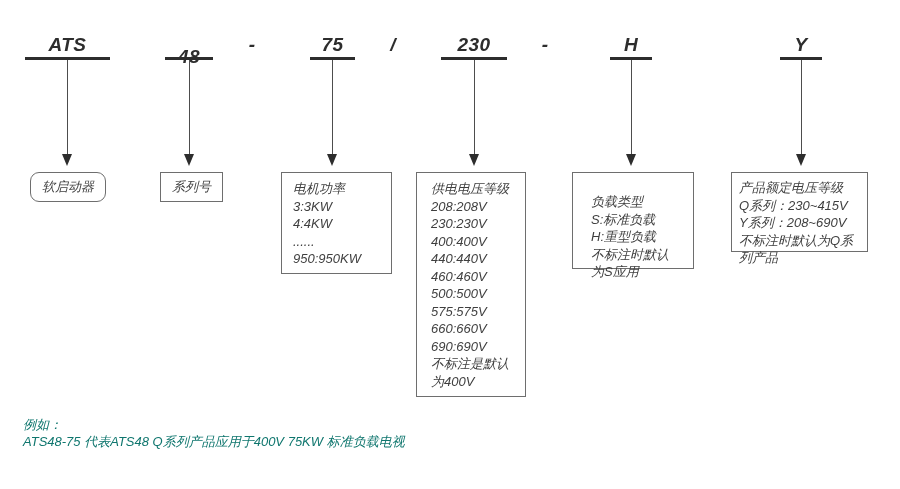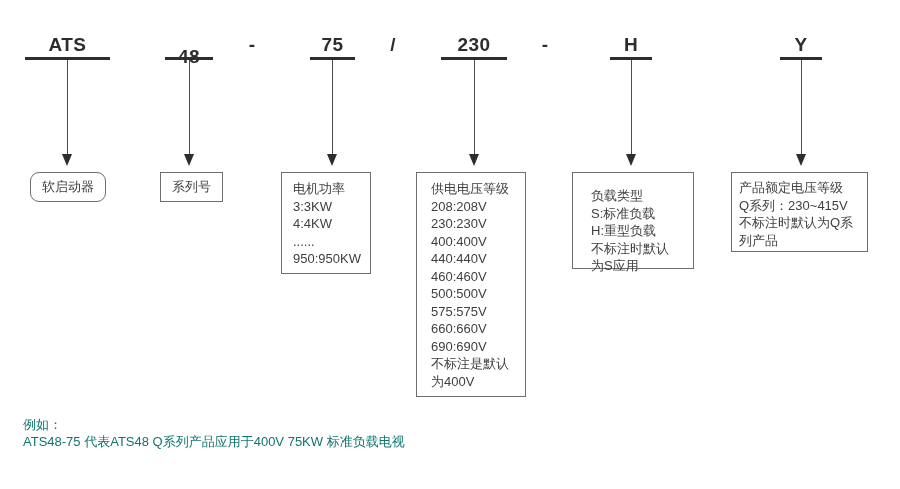--- a/index.html
+++ b/index.html
@@ -7,20 +7,21 @@
     padding: 0;
     background: #ffffff;
   }
   #canvas {
     position: relative;
     width: 900px;
     height: 489px;
     background: #ffffff;
     font-family: "Liberation Sans", "DejaVu Sans", sans-serif;
     overflow: hidden;
+    font-style: italic;
   }
   .code-label {
     position: absolute;
     top: 33px;
     height: 24px;
     font-size: 19px;
     font-weight: 700;
     color: #2d2d2d;
     text-align: center;
     line-height: 24px;
@@ -107,21 +108,21 @@
   <div class="desc-box center" style="left:160px;width:63px;height:30px;">
     <div class="line">系列号</div>
   </div>
 
   <div class="separator" style="left:240px;">-</div>
 
   <div class="code-label" style="left:310px;width:45px;">75</div>
   <div class="underline" style="left:310px;width:45px;"></div>
   <div class="stem" style="left:331.5px;"></div>
   <div class="arrowhead" style="left:327px;"></div>
-  <div class="desc-box" style="left:281px;width:90px;height:102px;padding:7px 4px 0 11px;">
+  <div class="desc-box" style="left:281px;width:111px;height:102px;padding:7px 4px 0 11px;">
     <div class="line">电机功率</div>
     <div class="line">3:3KW</div>
     <div class="line">4:4KW</div>
     <div class="line">......</div>
     <div class="line">950:950KW</div>
   </div>
 
   <div class="separator" style="left:381px;">/</div>
 
   <div class="code-label" style="left:441px;width:66px;">230</div>
@@ -142,35 +143,36 @@
     <div class="line">不标注是默认</div>
     <div class="line">为400V</div>
   </div>
 
   <div class="separator" style="left:533px;">-</div>
 
   <div class="code-label" style="left:610px;width:42px;">H</div>
   <div class="underline" style="left:610px;width:42px;"></div>
   <div class="stem" style="left:630.5px;"></div>
   <div class="arrowhead" style="left:626px;"></div>
-  <div class="desc-box" style="left:572px;width:122px;height:97px;padding:14px 4px 0 18px;">
+  <div class="desc-box" style="left:572px;width:122px;height:97px;padding:20px 4px 0 18px;">
     <div class="line">负载类型</div>
     <div class="line">S:标准负载</div>
     <div class="line">H:重型负载</div>
     <div class="line">不标注时默认</div>
     <div class="line">为S应用</div>
   </div>
 
   <div class="code-label" style="left:780px;width:42px;">Y</div>
   <div class="underline" style="left:780px;width:42px;"></div>
   <div class="stem" style="left:800.5px;"></div>
   <div class="arrowhead" style="left:796px;"></div>
   <div class="desc-box" style="left:731px;width:137px;height:80px;padding:6px 3px 0 7px;">
     <div class="line">产品额定电压等级</div>
     <div class="line">Q系列：230~415V</div>
+    <div class="line">Y系列：208~690V</div>
     <div class="line">不标注时默认为Q系</div>
     <div class="line">列产品</div>
   </div>
 
   <div id="example-block">
     <div>例如：</div>
     <div>ATS48-75 代表ATS48 Q系列产品应用于400V 75KW 标准负载电视</div>
   </div>
 
 </div>

